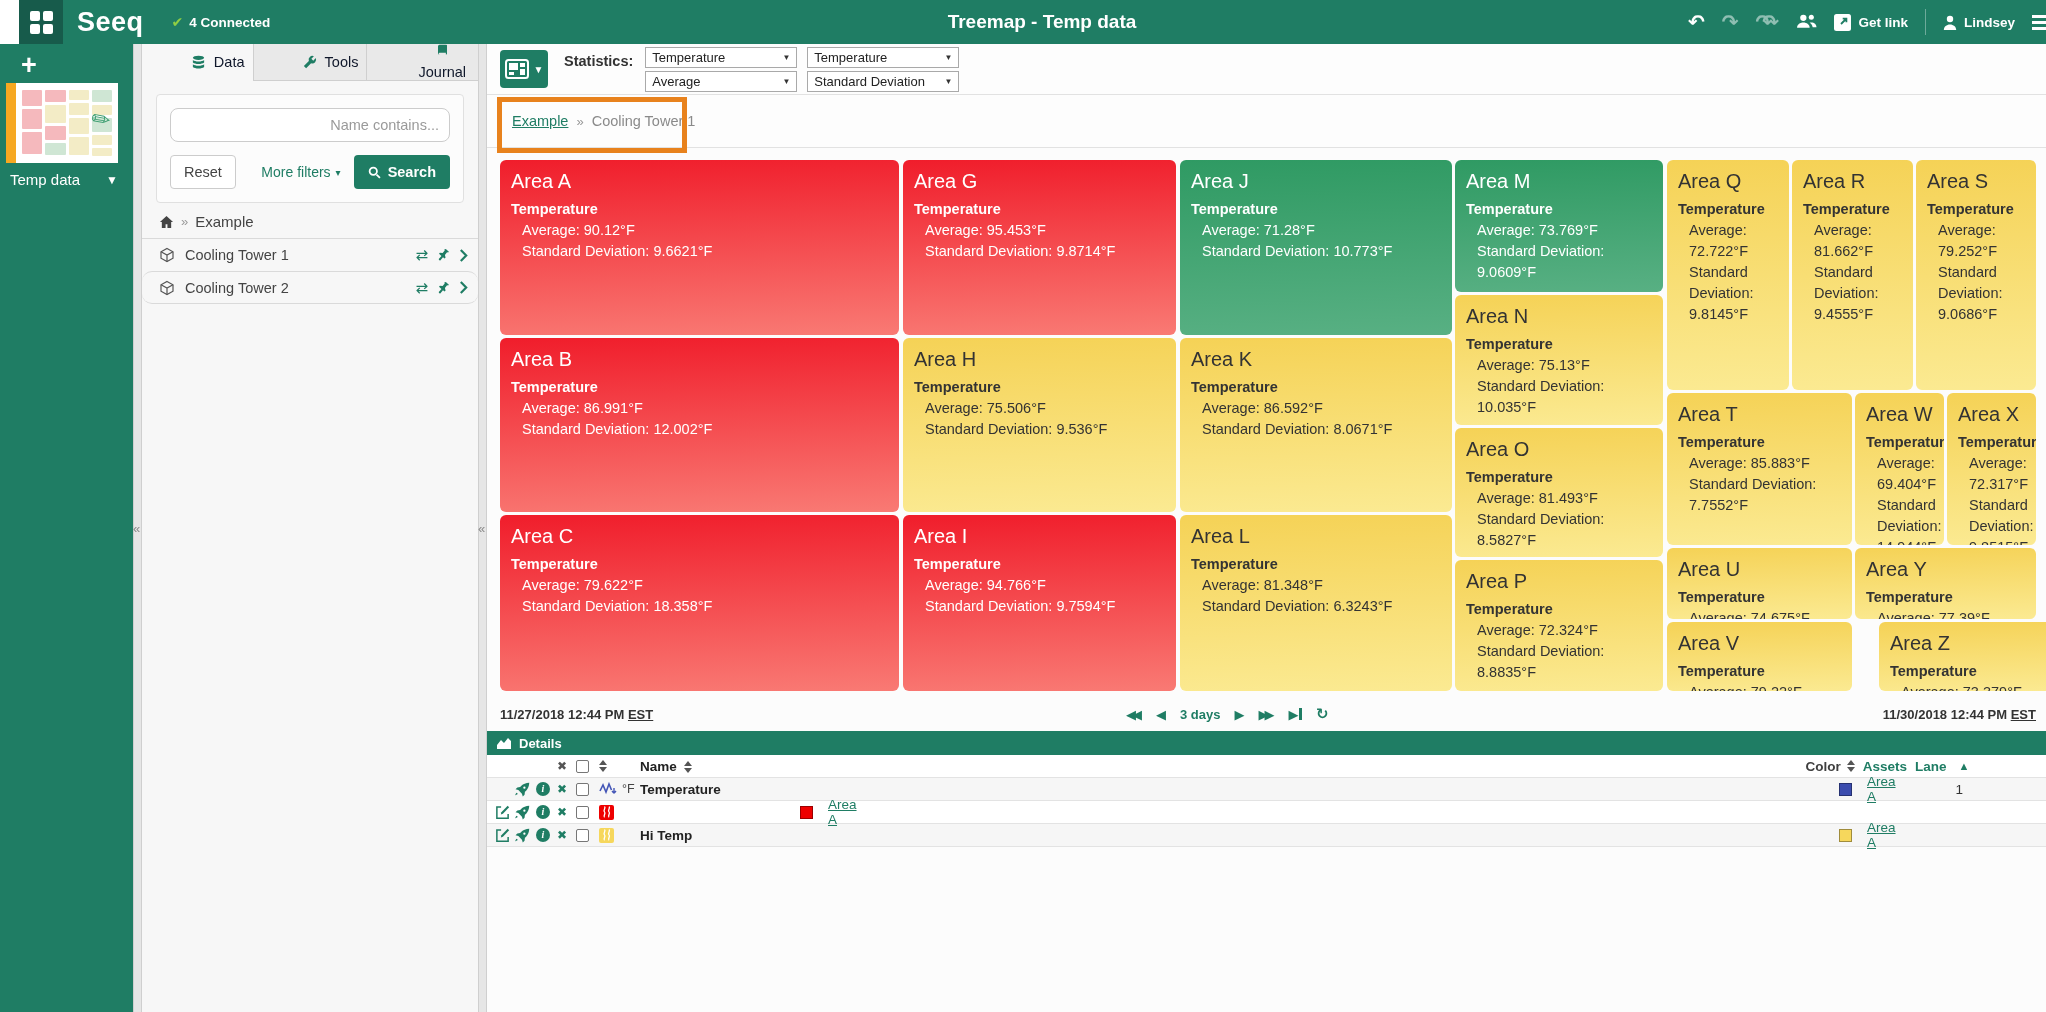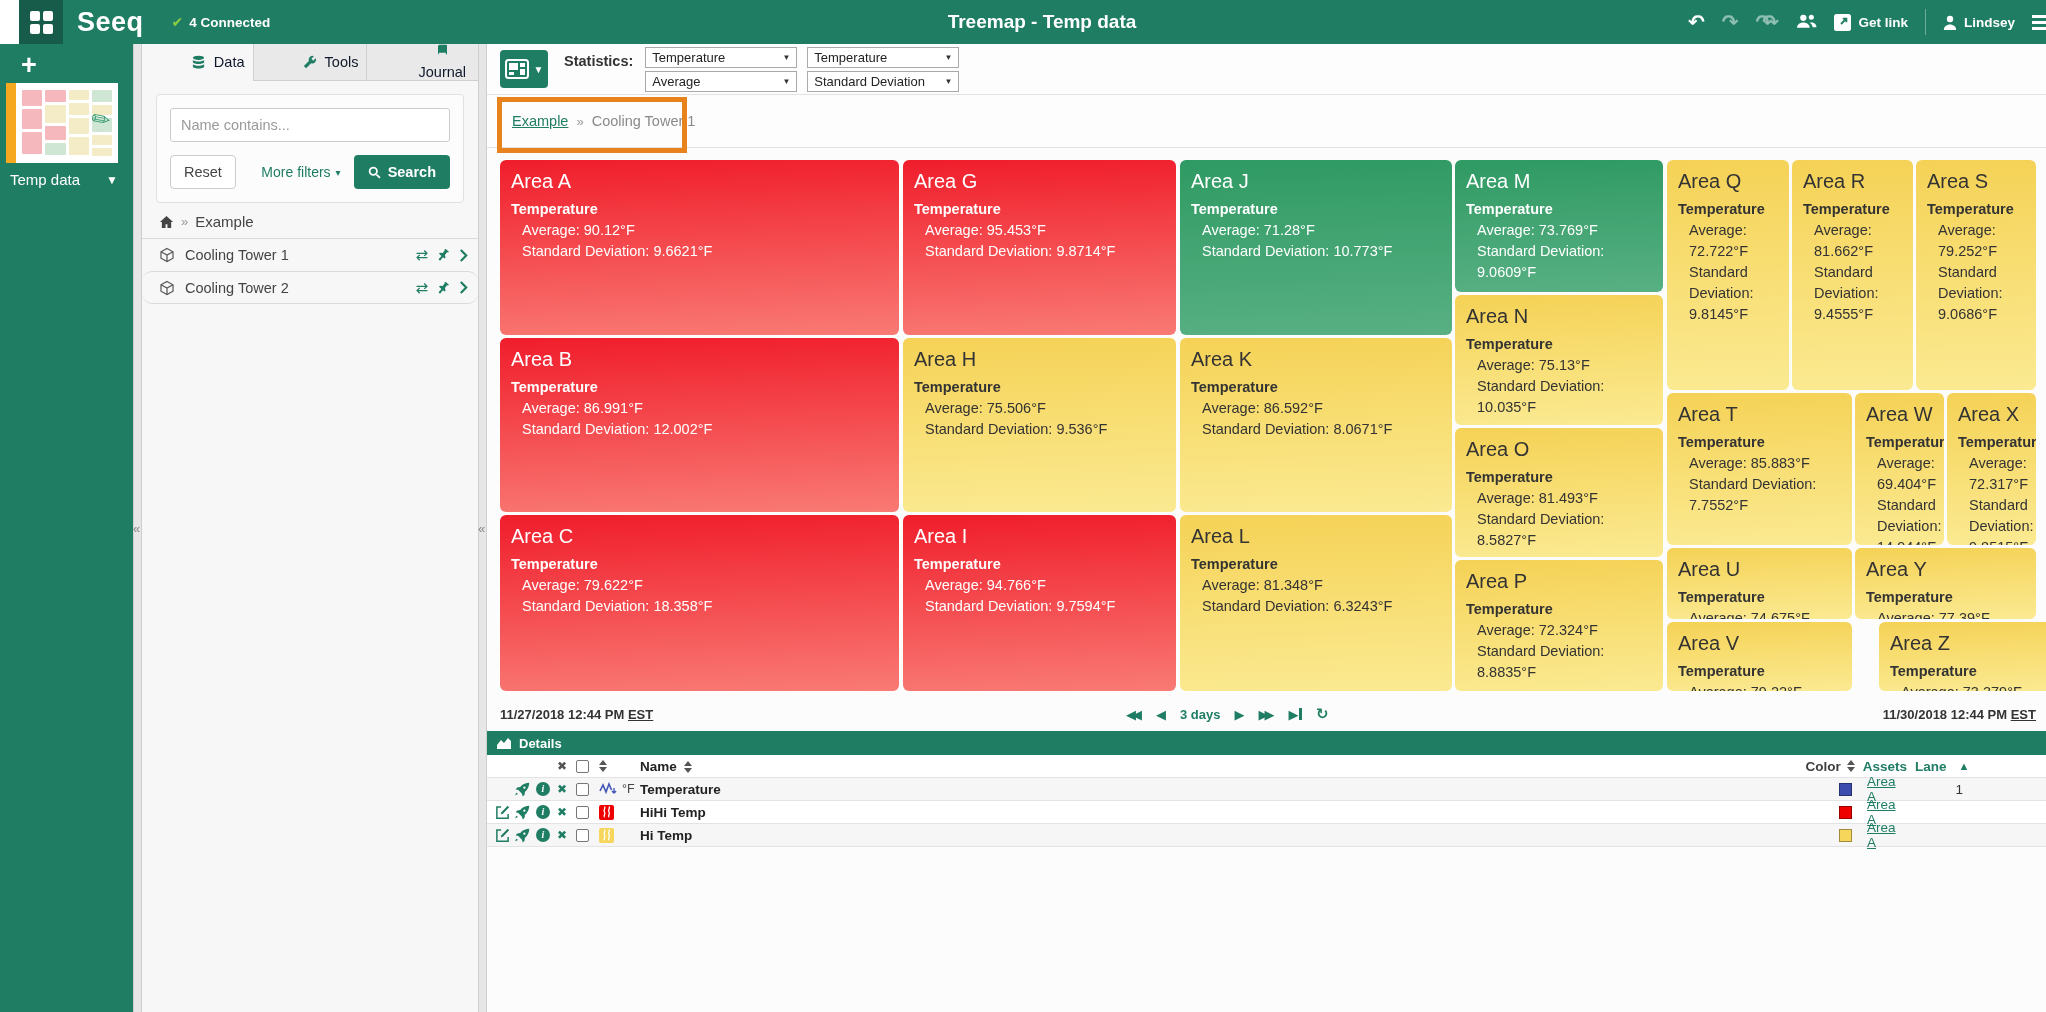--- a/index.html
+++ b/index.html
@@ -47,22 +47,22 @@
 
   
   .data-panel { position:absolute; left:142px; top:44px; width:336px; height:968px; background:#f7f7f7; }
   .tabs { display:flex; height:37px; background:#e9e9e9; border-bottom:1px solid #cfcfcf; }
   .tab { flex:1; display:flex; align-items:center; justify-content:center; gap:8px; font-size:14.5px; color:#0f172a;
          border-right:1px solid #cfcfcf;padding-left:40px; }
   .tab:last-child { border-right:none;flex-direction:column; }
   .tab.active { background:#f7f7f7; position:relative; }
   .tab.active::after { content:""; position:absolute; left:0; right:0; bottom:-1px; height:1px; background:#f7f7f7; }
   .search-box { margin:13px 14px 10px 14px; border:1px solid #e0e0e0; background:#fcfcfc; border-radius:4px; padding:13px; }
-  .search-input { width:100%; height:34px; border:1px solid #ccc; border-radius:3px; padding:0 10px; font-size:14.5px;
-                  background:#fff; color:#333; font-family:inherit; }
+  .search-input { width:100%; height:34px; border:1px solid #ccc; border-radius:8px; padding:0 10px; font-size:14.5px;
+                  background:#fff; color:#333; font-family:inherit;text-align:right; }
   .search-input::placeholder { color:#9a9a9a; }
   .search-row { display:flex; align-items:center; margin-top:13px; }
   .reset-btn { background:#fff; border:1px solid #ccc; border-radius:4px; padding:8px 13px; font-size:14.5px; color:#444; }
   .more-filters { margin-left:auto; color:#1f7d64; font-size:14px; margin-right:13px; display:flex; align-items:center; gap:5px; }
   .search-btn { background:#1f7d64; color:#fff; border:none; border-radius:4px; padding:9px 14px; font-size:14.5px;
                 font-weight:bold; display:flex; align-items:center; gap:7px; }
   .tree-root { display:flex; align-items:center; gap:7px; margin:8px 0 8px 17px; font-size:15px; color:#444; }
   .tree-sep { color:#999; font-size:13px; }
   .tree-item { display:flex; align-items:center; height:33px; border-top:1px solid #dadada; padding:0 10px 0 17px;
                font-size:14.5px; color:#444; gap:10px; background:#f7f7f7; }
@@ -632,21 +632,20 @@
           </span>
           <span class="c-icon">
             <span class="cond" style="background:#ee0000">
               <svg width="10" height="12" viewBox="0 0 10 12" fill="none" stroke="#fff" stroke-width="1.3">
                 <path d="M2.5.5c1.8 1.7-1.8 3.6 0 5.4s-1.8 3.7 0 5.5"></path>
                 <path d="M7 .5c1.8 1.7-1.8 3.6 0 5.4S5.2 9.6 7 11.4"></path>
               </svg>
             </span>
           </span>
           <span class="c-unit"></span>
-          <span class="c-name">HiHi Temp</span>
           <span class="c-color">
             <span class="swatch" style="background:#ee0000"></span>
           </span>
           <span class="c-assets"><span class="asset-link">Area A</span></span>
           <span class="c-lane">
             <span class="lane-val"></span>
           </span>
           <span class="right-pad"></span>
         </div>
         <div class="drow striped">

